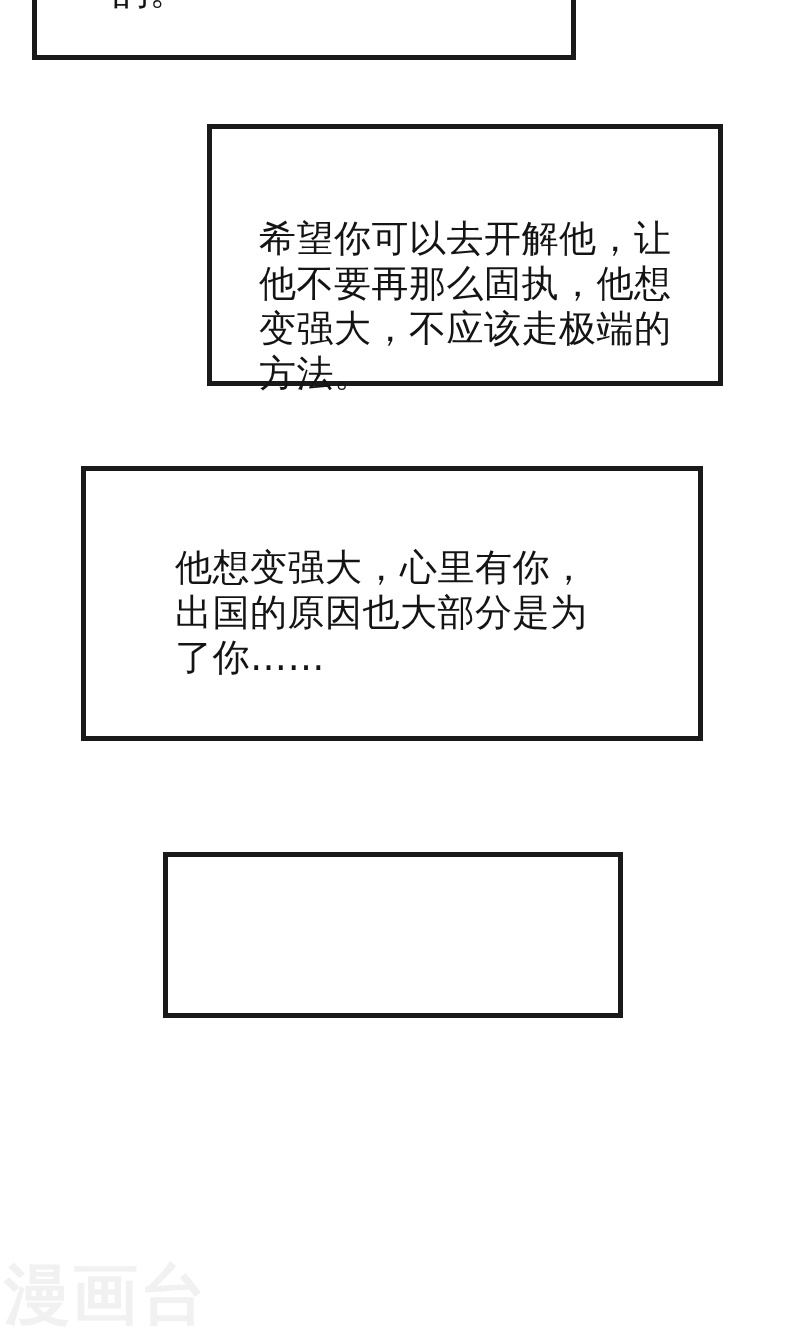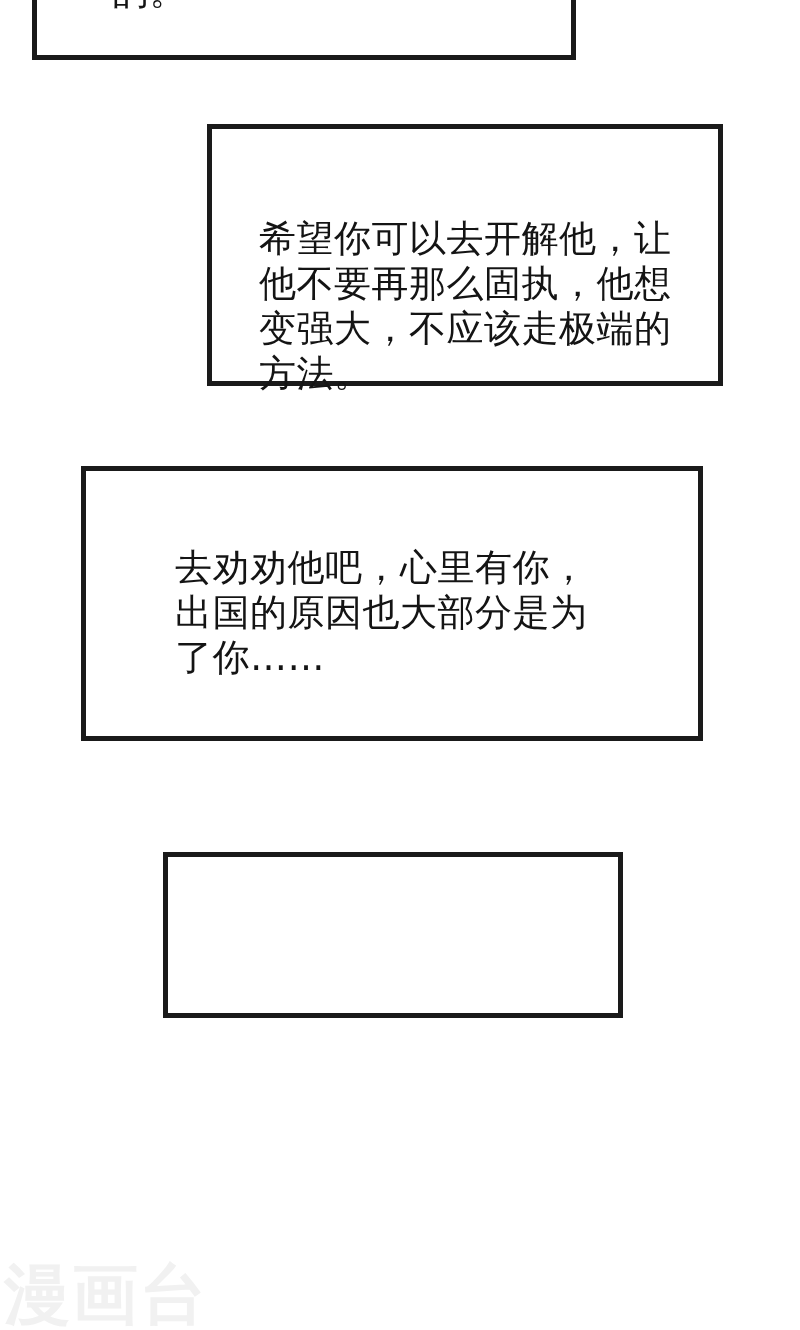--- a/index.html
+++ b/index.html
@@ -119,20 +119,20 @@
   <div class="bubble" id="bubble-top">
     <div class="bubble-text" id="bubble-top-text">的。</div>
   </div>
 
   <div class="bubble" id="bubble-two">
   </div>
   <div class="bubble-text" id="bubble-two-text">希望你可以去开解他，让他不要再那么固执，他想变强大，不应该走极端的方法。</div>
 
   <div class="bubble" id="bubble-three">
   </div>
-  <div class="bubble-text" id="bubble-three-text">去劝劝他吧，心里有你，出国的原因也大部分是为了你……</div>
+  <div class="bubble-text" id="bubble-three-text">他想变强大，心里有你，出国的原因也大部分是为了你……</div>
 
   <div class="bubble" id="bubble-four">
   </div>
 
   <div id="watermark">漫画台</div>
 
 </div>
 
 </body></html>

